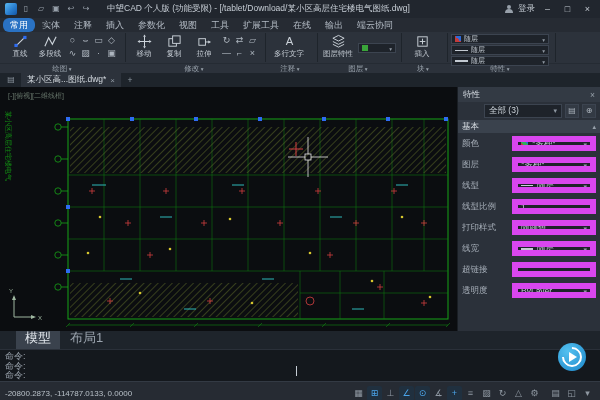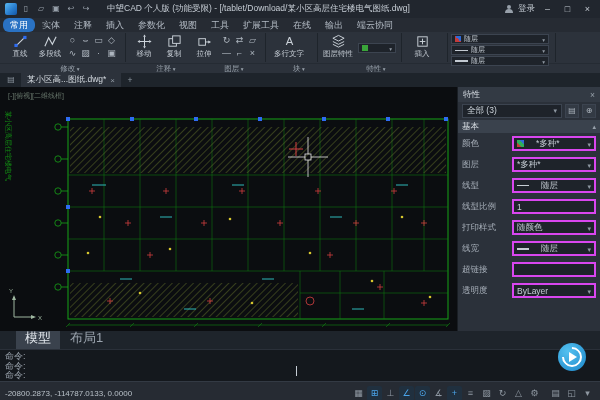--- a/index.html
+++ b/index.html
@@ -56,29 +56,29 @@
 
   
   .main{display:flex;height:244px;}
   .canvas{width:457px;height:244px;position:relative;background:#0b0d10;flex:none;}
   .canvas svg{position:absolute;left:0;top:0;}
 
   .props{flex:1;background:#2b313a;border-left:1px solid #191e24;display:flex;flex-direction:column;font-size:8.5px;}
   .phead{height:15px;background:#333a44;display:flex;align-items:center;padding:0 5px;color:#d6dce2;flex:none;}
   .px{margin-left:auto;color:#97a0aa;}
   .px::after{content:"×";}
-  .psel{display:flex;align-items:center;gap:3px;padding:2px 4px;flex:none;}
+  .psel{display:flex;align-items:center;gap:3px;padding:2px 4px;flex:none;margin-left:22px;}
   .pselbox{flex:1;height:14px;background:#1e232a;border:1px solid #3c4450;display:flex;align-items:center;padding:0 4px;color:#cdd4db;}
   .pselbox i{margin-left:auto;font-style:normal;color:#8f98a2;font-size:7px;}
   .pselbtn{width:14px;height:14px;background:#333a44;border:1px solid #3c4450;text-align:center;line-height:12px;font-size:8px;color:#aeb6bf;flex:none;}
   .psec{height:13px;background:#3a424d;display:flex;align-items:center;padding:0 4px;color:#d6dce2;flex:none;}
   .pa{margin-left:auto;font-size:7px;color:#97a0aa;}
   .prow{height:21px;display:flex;align-items:center;padding:0 4px;flex:none;}
   .plabel{width:50px;color:#a6aeb8;flex:none;white-space:nowrap;}
-  .pval{flex:1;height:15px;background:#1e232a;border:2px solid #d946ef;display:flex;align-items:center;gap:12px;padding:0 3px;color:#c6cdd5;overflow:hidden;white-space:nowrap;}
+  .pval{flex:1;height:15px;background:#1e232a;border:6px solid #d946ef;display:flex;align-items:center;gap:4px;padding:0 3px;color:#c6cdd5;overflow:hidden;white-space:nowrap;}
   .dd{margin-left:auto;}
   .dd::after{content:"▾";font-size:7px;color:#8f98a2;}
   .sw{width:7px;height:7px;flex:none;background:linear-gradient(45deg,#c23b3b 0 33%,#2fae5a 33% 66%,#2f6bd8 66% 100%);}
   .ls{width:12px;height:1px;background:#c6cdd5;flex:none;}
   .ls.w{height:2px;}
 
   
   .laybar{height:18px;background:#1e242b;display:flex;align-items:stretch;padding-left:16px;font-size:13px;gap:1px;}
   .ltab{padding:0 9px;line-height:14px;color:#9aa3ad;}
   .ltab.active{background:#3a424d;color:#e2e7ec;}
@@ -265,20 +265,21 @@
           <span>随层</span>
           <span class="arr mla"></span>
         </div>
       </div>
     </div>
 
     <div style="flex:1"></div>
   </div>
 
   <div class="glabels">
+    <span class="glabel" style="width:124px">绘图</span>
     <span class="glabel" style="width:140px">修改</span>
     <span class="glabel" style="width:52px">注释</span>
     <span class="glabel" style="width:84px">图层</span>
     <span class="glabel" style="width:46px">块</span>
     <span class="glabel" style="width:108px">特性</span>
   </div>
 
   <div class="docbar">
     <span class="dhome">▤</span>
     <span class="dtab">

